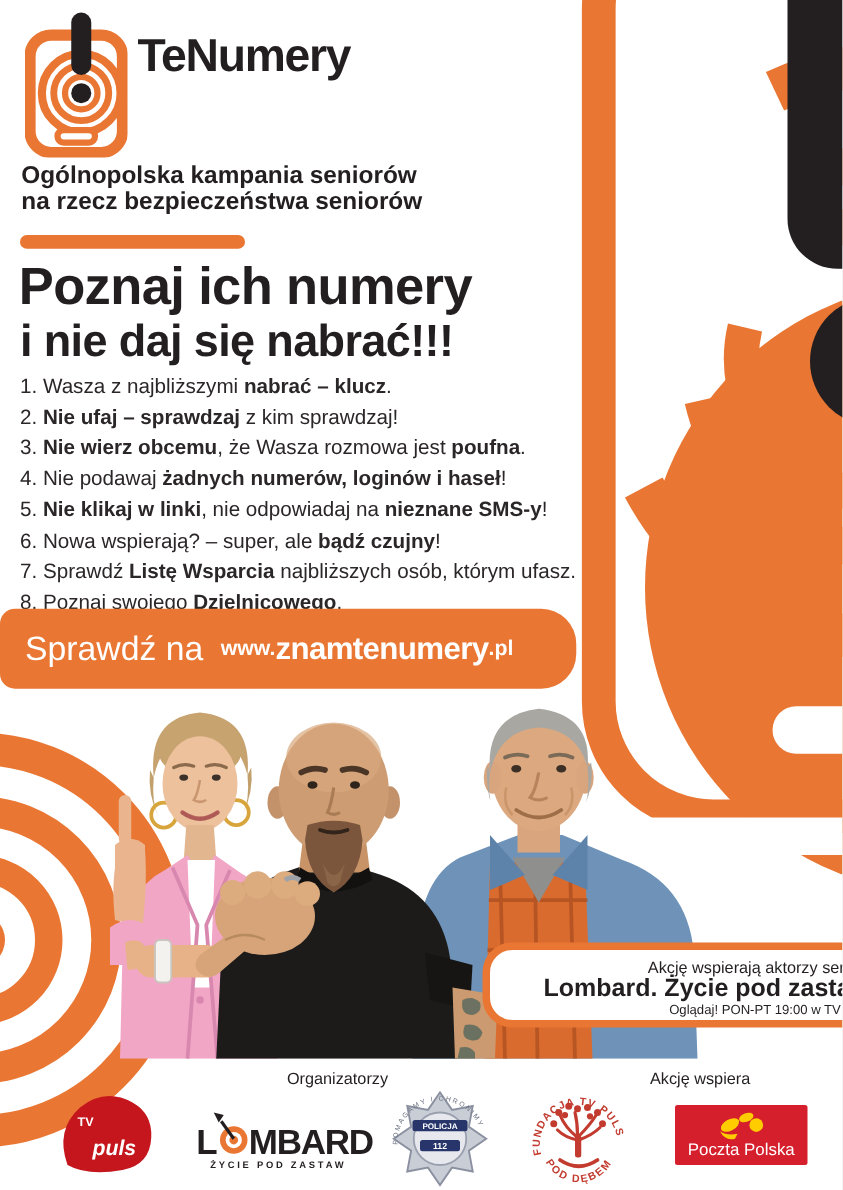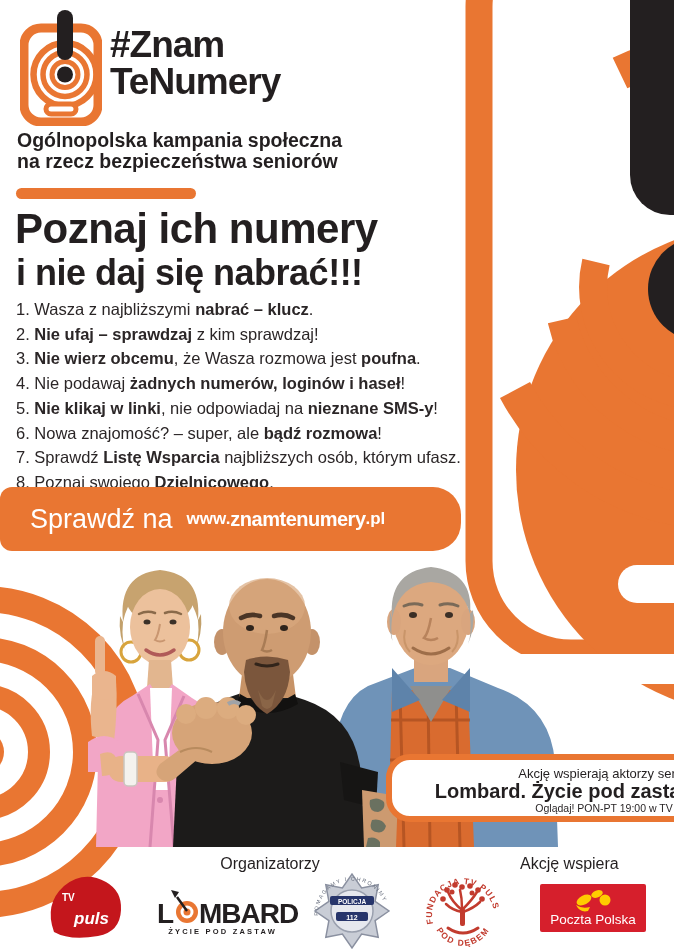--- a/index.html
+++ b/index.html
@@ -27,35 +27,35 @@
   
   .tips{left:16px;top:297px;width:450px;font-size:16.5px;line-height:24.7px;color:#2b2627;}
   .tips .tip{white-space:nowrap;}
   .tips .b{font-weight:700;}
   
   .banner{
     left:0;top:487px;width:461px;height:64px;background:#E97632;
     border-radius:12px 28px 28px 12px;
     display:flex;align-items:center;color:#fff;
   }
-  .banner .prefix{margin-left:30px;font-size:27px;font-weight:400;}
+  .banner .prefix{margin-left:20px;font-size:27px;font-weight:400;}
   .banner .www{margin-left:14px;font-size:17px;font-weight:700;text-align:right;}
-  .banner .domain{font-size:20px;font-weight:800;letter-spacing:-0.5px;}
+  .banner .domain{font-size:25px;font-weight:800;letter-spacing:-0.5px;}
   .banner .tld{font-size:17px;font-weight:700;}
   
   .support-box{
     left:386px;top:754px;width:330px;height:68px;background:#ffffff;
     border:6px solid #E97632;border-radius:24px;box-sizing:border-box;
     text-align:right;padding:6px 14px 0 10px;z-index:6;
   }
   .support-box .l1{font-size:13px;line-height:15px;color:#231F20;}
   .support-box .l2{font-size:20px;line-height:21px;font-weight:800;color:#231F20;}
   .support-box .l3{font-size:10.5px;line-height:13px;color:#231F20;}
   
-  .footer-label{font-size:16px;color:#231F20;z-index:7;}
+  .footer-label{font-size:13px;color:#231F20;z-index:7;}
   .org-label{left:180px;top:855px;width:180px;text-align:center;}
   .sup-label{left:520px;top:855px;width:145px;text-align:left;}
   .layer{left:0;top:0;}
   .z1{z-index:1}.z3{z-index:3}.z5{z-index:5}
   .content{z-index:2}
 </style>
 </head>
 <body>
 
 <div class="poster">
@@ -93,41 +93,40 @@
       <circle cx="45" cy="66.5" r="13" stroke-width="5"></circle>
       <circle cx="45" cy="66.5" r="22" stroke-width="5.5"></circle>
       <circle cx="45" cy="66.5" r="31.5" stroke-width="6.5"></circle>
     </g>
     <rect x="26" y="96" width="30" height="10" rx="5" fill="#ffffff" stroke="#E97632" stroke-width="5"></rect>
     <rect x="37" y="2" width="16" height="50" rx="8" fill="#231F20"></rect>
     <circle cx="45" cy="66.5" r="8" fill="#231F20"></circle>
   </svg>
 
   <div class="abs content brand-title">
-    <div>#Znam</div>
     <div>TeNumery</div>
   </div>
 
   <div class="abs content subtitle">
-    <div>Ogólnopolska kampania społeczna</div>
+    <div>Ogólnopolska kampania seniorów</div>
     <div>na rzecz bezpieczeństwa seniorów</div>
   </div>
 
   <div class="abs content divider"></div>
 
   <div class="abs content headline1">Poznaj ich numery</div>
   <div class="abs content headline2">i nie daj się nabrać!!!</div>
 
   <div class="abs content tips">
       <div class="tip"><span>1. </span><span>Wasza z najbliższymi </span><span class="b">nabrać – klucz</span><span>.</span></div>
       <div class="tip"><span>2. </span><span class="b">Nie ufaj – sprawdzaj</span><span> z kim sprawdzaj!</span></div>
       <div class="tip"><span>3. </span><span class="b">Nie wierz obcemu</span><span>, że Wasza rozmowa jest </span><span class="b">poufna</span><span>.</span></div>
       <div class="tip"><span>4. </span><span>Nie podawaj </span><span class="b">żadnych numerów, loginów i haseł</span><span>!</span></div>
       <div class="tip"><span>5. </span><span class="b">Nie klikaj w linki</span><span>, nie odpowiadaj na </span><span class="b">nieznane SMS-y</span><span>!</span></div>
-      <div class="tip"><span>6. </span><span>Nowa znajomość? – super, ale </span><span class="b">bądź rozmowa</span><span>!</span></div>
+      <div class="tip"><span>6. </span><span>Nowa wspierają? – super, ale </span><span class="b">bądź czujny</span><span>!</span></div>
       <div class="tip"><span>7. </span><span>Sprawdź </span><span class="b">Listę Wsparcia</span><span> najbliższych osób, którym ufasz.</span></div>
       <div class="tip"><span>8. </span><span>Poznaj swojego </span><span class="b">Dzielnicowego</span><span>.</span></div>
     </div>
 
   <div class="abs content banner">
     <span class="prefix">Sprawdź na</span>
     <span class="www">www.</span>
     <span class="domain">znamtenumery</span>
     <span class="tld">.pl</span>
   </div>

